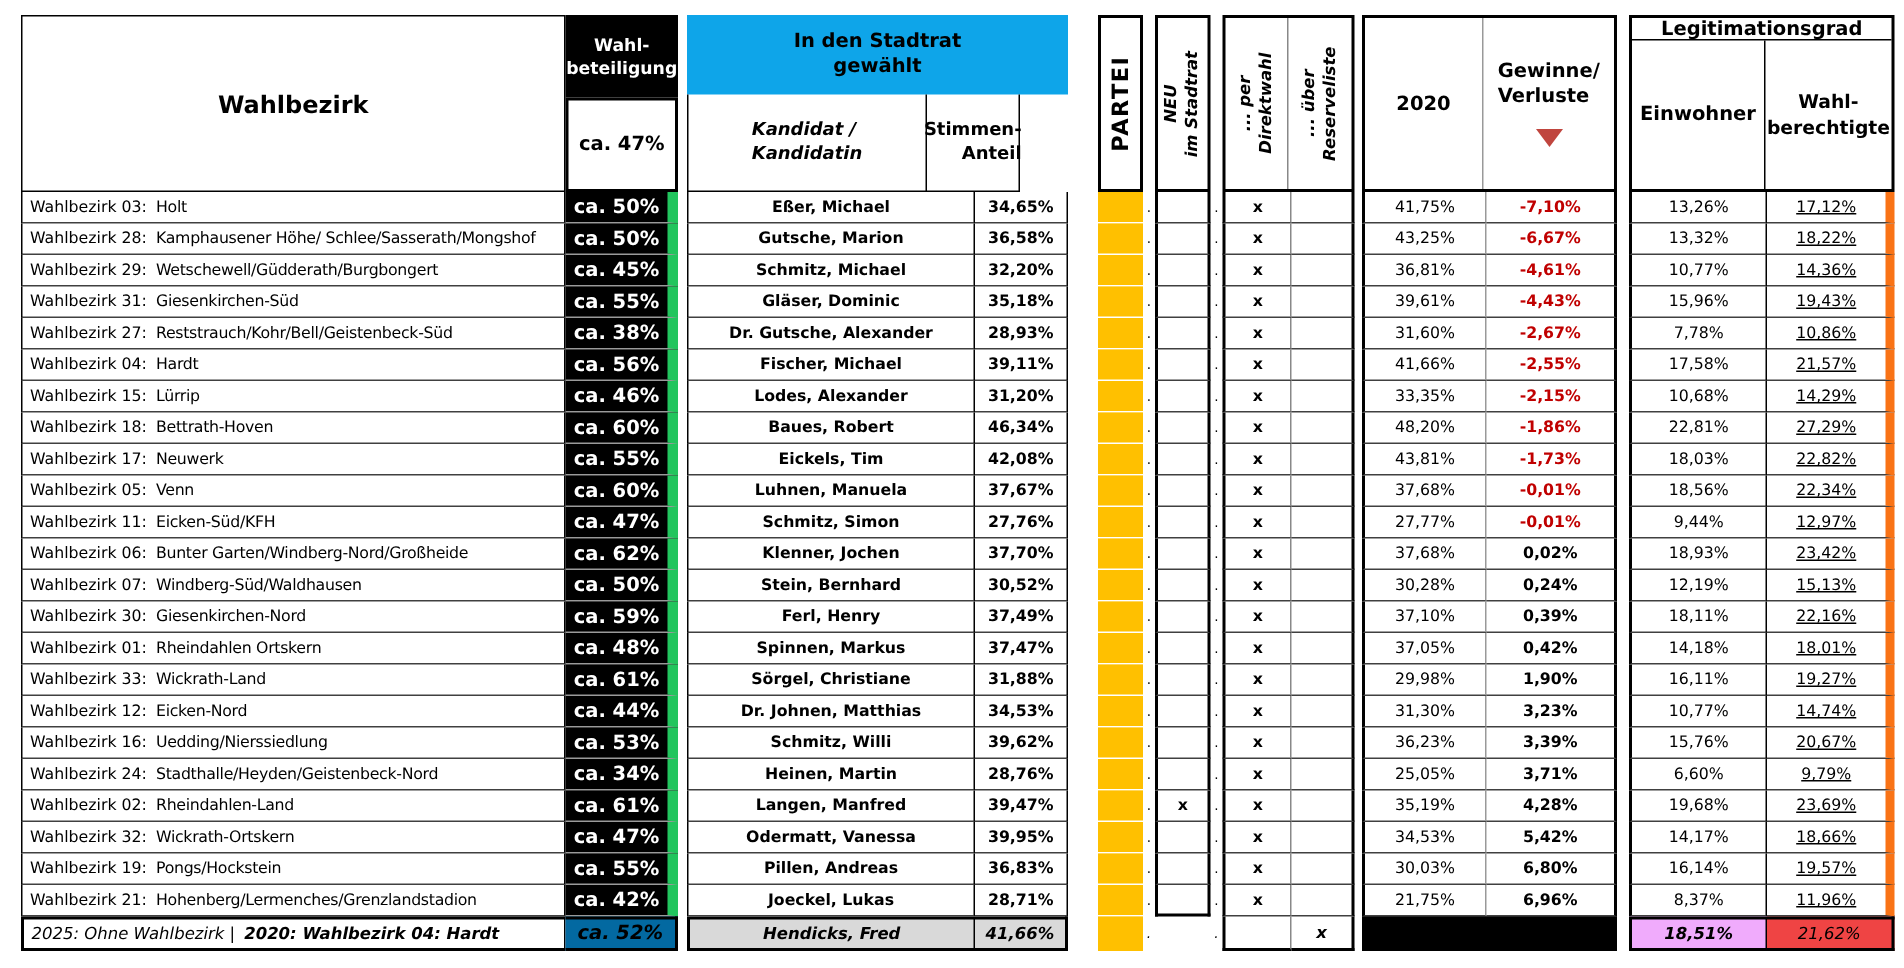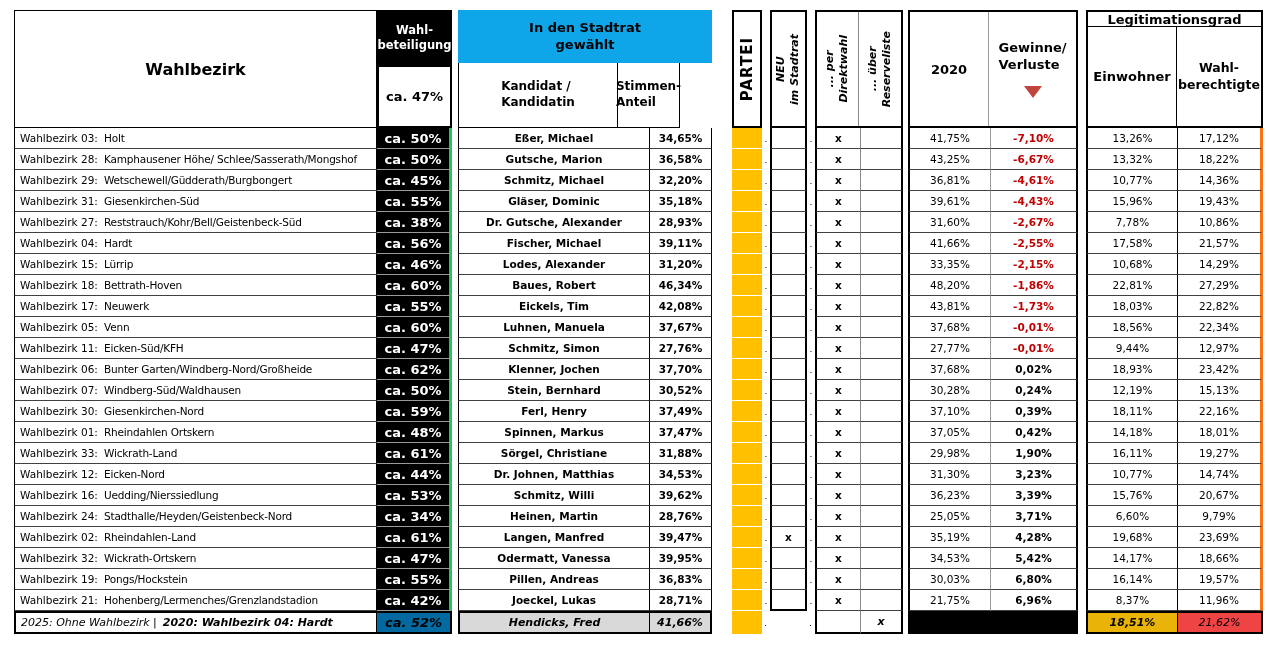--- a/index.html
+++ b/index.html
@@ -34,23 +34,23 @@
   .h-bet{display:flex;flex-direction:column;}
   .h-bet-black{height:55px;background:#000;color:#fff;font-weight:bold;font-size:11.5px;
     display:flex;align-items:center;justify-content:center;text-align:center;white-space:pre-line;line-height:1.25;}
   .h-bet-avg{height:63px;border:2px solid #000;font-weight:bold;font-size:13px;
     display:flex;align-items:center;justify-content:center;}
   .h-stadtrat{width:254px;display:flex;flex-direction:column;}
   .h-stadtrat-title{height:53px;background:#0ea5e9;font-weight:bold;font-size:13px;
     display:flex;align-items:center;justify-content:center;text-align:center;white-space:pre-line;line-height:1.3;}
   .h-stadtrat-sub{height:65px;display:flex;}
   .h-kand{width:160px;border:1px solid #000;border-top:none;display:flex;align-items:center;justify-content:center;
-    font-weight:bold;font-size:12px;white-space:pre-line;line-height:1.3;}
+    font-weight:bold;font-size:12px;white-space:pre-line;line-height:1.3;font-style:italic;}
   .h-stim{width:62px;border:1px solid #000;border-top:none;border-left:none;display:flex;align-items:center;justify-content:center;
-    font-weight:bold;font-size:12px;text-align:left;white-space:pre-line;line-height:1.3;}
+    font-weight:bold;font-size:12px;text-align:right;white-space:pre-line;line-height:1.3;}
   .vert{writing-mode:vertical-rl;transform:rotate(180deg);white-space:pre-line;text-align:center;}
   .h-partei{border:2px solid #000;display:flex;align-items:center;justify-content:center;
     font-weight:bold;font-size:15px;letter-spacing:1px;}
   .h-neu{border:2px solid #000;display:flex;align-items:center;justify-content:center;
     font-weight:bold;font-style:italic;font-size:11px;line-height:1.3;}
   .h-dr{width:88px;display:flex;border:2px solid #000;}
   .h-direkt{width:42px;display:flex;align-items:center;justify-content:center;
     font-weight:bold;font-style:italic;font-size:11px;line-height:1.3;border-right:1px solid #888;}
   .h-res{width:42px;display:flex;align-items:center;justify-content:center;
     font-weight:bold;font-style:italic;font-size:11px;line-height:1.3;}
@@ -70,49 +70,49 @@
   .h-wb{width:84px;display:flex;align-items:center;justify-content:center;
     font-weight:bold;font-size:12.5px;text-align:center;white-space:pre-line;line-height:1.3;}
 
   
   .row{height:21px;font-size:10.5px;}
   .row>div{display:flex;align-items:center;justify-content:center;}
   .r-bezirk{justify-content:flex-start !important;border-left:1px solid #000;border-right:1px solid #000;
     border-bottom:1px solid #404040;padding-left:5px;overflow:hidden;white-space:nowrap;}
   .bz-id{display:inline-block;width:84px;flex:none;}
   .bz-name{letter-spacing:-0.2px;}
-  .r-bet{background:#000;color:#fff;font-weight:bold;font-size:13px;border-bottom:1px solid #9a9a9a;border-right:3px solid #22c55e;}
+  .r-bet{background:#000;color:#fff;font-weight:bold;font-size:13px;border-bottom:1px solid #9a9a9a;border-right:7px solid #22c55e;}
   .r-kand{font-weight:bold;border-left:1px solid #000;border-right:1px solid #000;border-bottom:1px solid #404040;}
   .r-stim{font-weight:bold;border-right:1px solid #000;border-bottom:1px solid #404040;}
   .r-partei{background:#ffc000;border-bottom:1px solid #fff;}
   .r-neu{font-weight:bold;border-left:2px solid #000;border-right:2px solid #000;border-bottom:1px solid #404040;}
   .rows .row:last-child .r-neu{border-bottom:2px solid #000;}
   .r-direkt{font-weight:bold;border-left:2px solid #000;border-right:1px solid #888;border-bottom:1px solid #404040;}
   .r-res{font-weight:bold;border-right:2px solid #000;border-bottom:1px solid #404040;}
   .r-2020{border-left:2px solid #000;border-right:1px solid #999;border-bottom:1px solid #404040;}
   .r-gew{font-weight:bold;border-right:2px solid #000;border-bottom:1px solid #404040;}
   .r-gew.neg{color:#c00000;}
   .r-einw{border-left:2px solid #000;border-right:1px solid #000;border-bottom:1px solid #404040;}
-  .r-wb{border-right:3px solid #f97316;border-bottom:1px solid #404040;}
+  .r-wb{border-right:6px solid #f97316;border-bottom:1px solid #404040;text-decoration:underline;}
 
   
   .frow{height:23px;font-size:11px;font-style:italic;}
   .frow>div{display:flex;align-items:center;justify-content:center;}
   .f-note{justify-content:flex-start !important;border:2px solid #000;border-right:1px solid #000;
     padding-left:5px;white-space:nowrap;gap:6px;}
   .f-note .bold{font-weight:bold;}
   .f-bet{background:#0369a1;font-weight:bold;font-size:13px;border:2px solid #000;border-left:none;}
   .f-kand{background:#d9d9d9;font-weight:bold;border:2px solid #000;border-right:1px solid #000;}
   .f-stim{background:#d9d9d9;font-weight:bold;border:2px solid #000;border-left:none;}
   .f-partei{background:#ffc000;}
   .f-neu{}
   .f-direkt{font-weight:bold;border-left:2px solid #000;border-right:1px solid #888;border-bottom:2px solid #000;}
   .f-res{font-weight:bold;border-right:2px solid #000;border-bottom:2px solid #000;}
   .f-black{width:170px;background:#000;border:1px solid #000;}
-  .f-einw{background:#eab308;font-weight:bold;border:2px solid #000;border-right:1px solid #000;}
+  .f-einw{background:#f0abfc;font-weight:bold;border:2px solid #000;border-right:1px solid #000;}
   .f-wb{background:#ef4444;font-weight:normal;border:2px solid #000;border-left:none;}
 </style>
 </head>
 <body>
 
 <div class="sheet">
   <div class="tablewrap">
 
     <div class="hdr-row">
       <div class="c-bezirk h-bezirk">Wahlbezirk</div>

